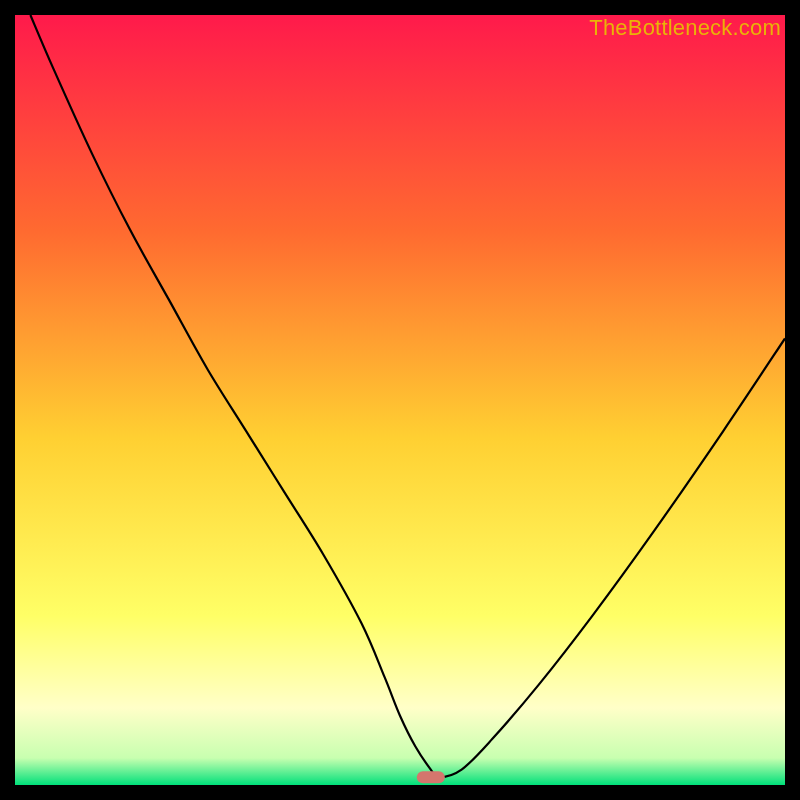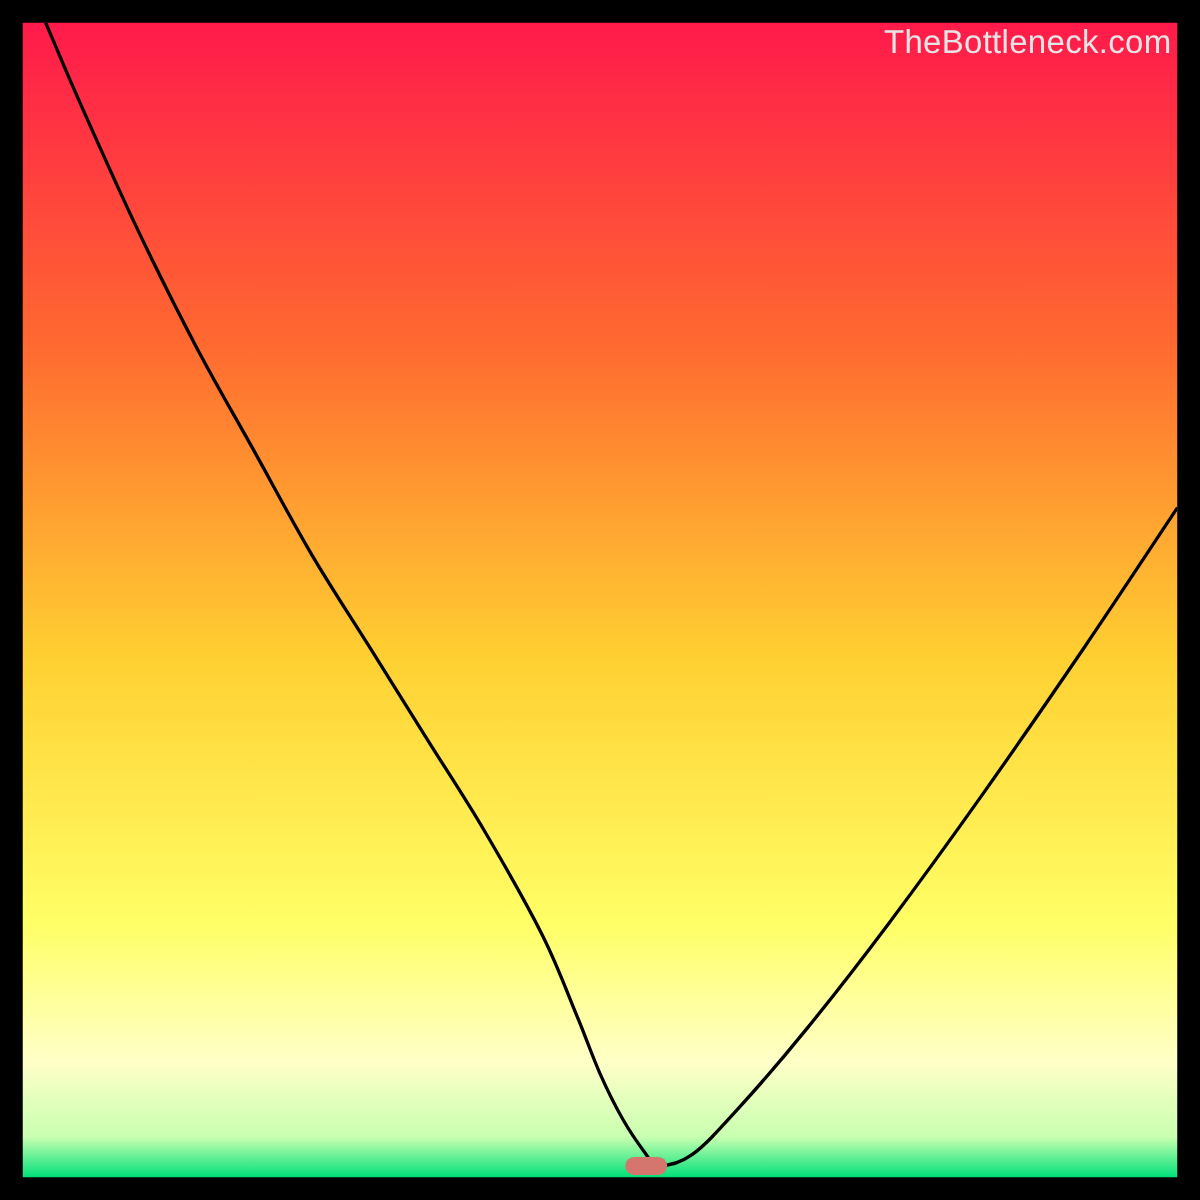--- a/index.html
+++ b/index.html
@@ -23,21 +23,21 @@
     position: absolute;
     left: 0;
     top: 0;
     width: 770px;
     height: 770px;
   }
   .watermark {
     position: absolute;
     top: 0px;
     right: 4px;
-    color: #e5e5e5;
+    color: #eab308;
     font-size: 22px;
     font-weight: 500;
     letter-spacing: 0.2px;
     pointer-events: none;
   }
 </style>
 </head>
 <body>
 
 <div class="frame">

